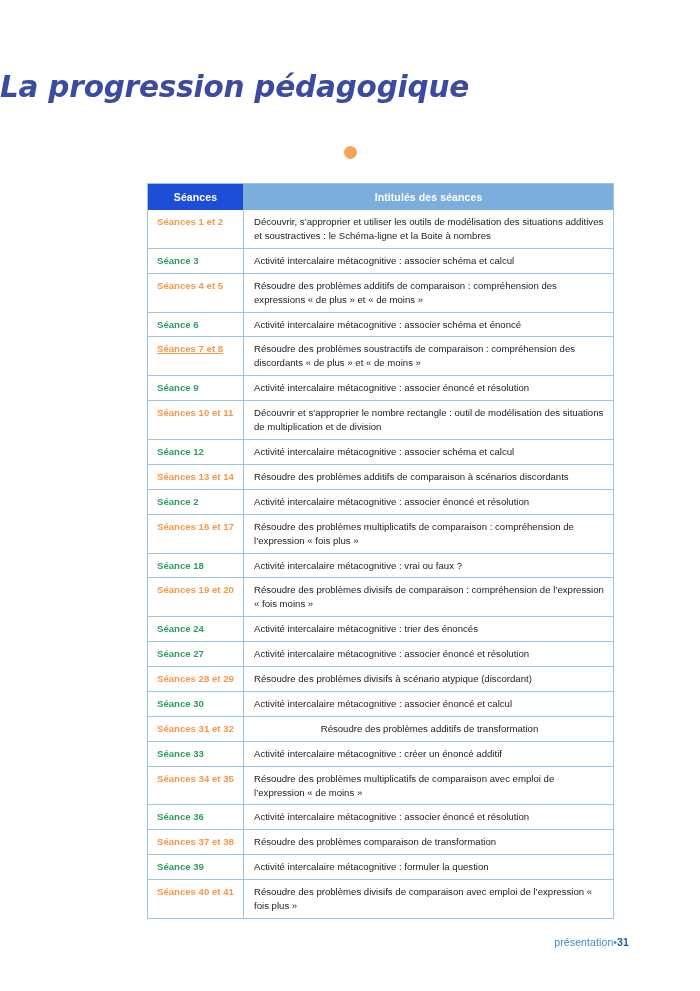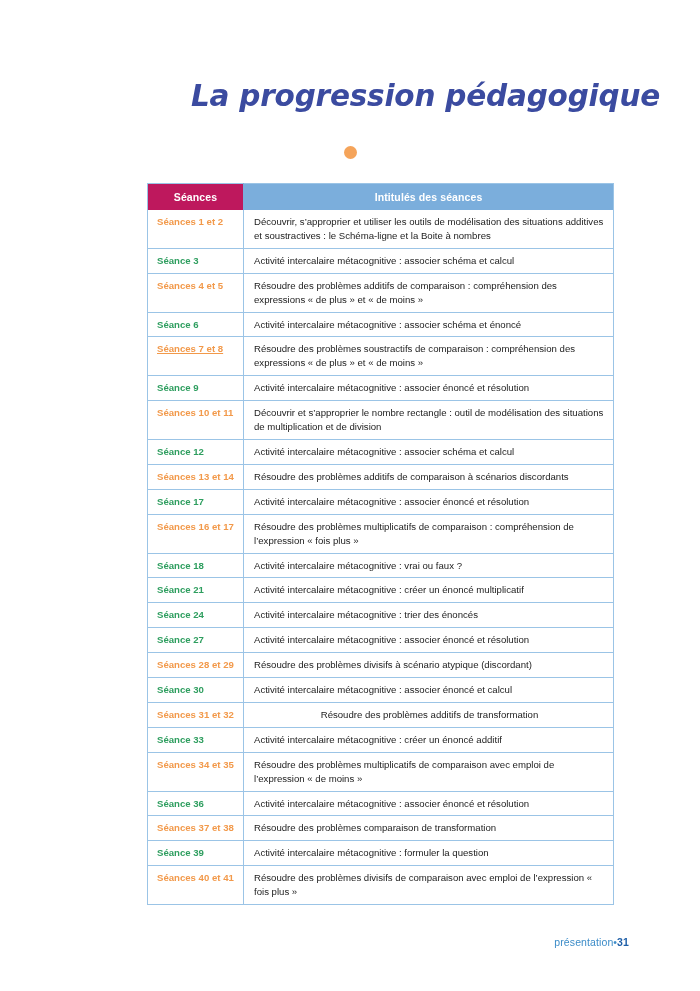--- a/index.html
+++ b/index.html
@@ -19,24 +19,24 @@
   .page {
     position: relative;
     width: 700px;
     height: 991px;
     box-sizing: border-box;
   }
 
   
   .title-block {
     position: absolute;
-    top: 80px;
+    top: 71px;
     left: 0;
     width: 660px;
-    text-align: right;
+    text-align: left;
   }
   .page-title {
     font-family: "DejaVu Sans", sans-serif;
     font-style: italic;
     font-weight: bold;
     font-size: 29.5px;
     letter-spacing: -0.2px;
     color: #3B4BA0;
     margin: 0;
     line-height: 1.15;
@@ -148,21 +148,21 @@
   </div>
 
   <div class="table-wrap">
     <table class="progression" style="border-color: rgb(155, 196, 230);">
       <colgroup>
         <col class="c-seances">
         <col class="c-intitules">
       </colgroup>
       <thead>
         <tr>
-          <th class="th-seances" style="background: #be185d;">Séances</th>
+          <th class="th-seances" style="background: #1d4ed8;">Séances</th>
           <th class="th-intitules" style="background: rgb(123, 174, 220);">Intitulés des séances</th>
         </tr>
       </thead>
       <tbody id="progression-body">
           <tr>
             <td class="cell-label label-orange" style="border-color: rgb(155, 196, 230); color: rgb(242, 153, 74);">Séances 1 et 2</td>
             <td class="cell-text" style="border-color: rgb(155, 196, 230);">Découvrir, s’approprier et utiliser les outils de modélisation des situations additives et soustractives : le Schéma-ligne et la Boite à nombres</td>
           </tr>
           <tr>
             <td class="cell-label label-green" style="border-color: rgb(155, 196, 230); color: rgb(46, 158, 95);">Séance 3</td>
@@ -171,53 +171,53 @@
           <tr>
             <td class="cell-label label-orange" style="border-color: rgb(155, 196, 230); color: rgb(242, 153, 74);">Séances 4 et 5</td>
             <td class="cell-text" style="border-color: rgb(155, 196, 230);">Résoudre des problèmes additifs de comparaison : compréhension des expressions « de plus » et « de moins »</td>
           </tr>
           <tr>
             <td class="cell-label label-green" style="border-color: rgb(155, 196, 230); color: rgb(46, 158, 95);">Séance 6</td>
             <td class="cell-text" style="border-color: rgb(155, 196, 230);">Activité intercalaire métacognitive : associer schéma et énoncé</td>
           </tr>
           <tr>
             <td class="cell-label label-orange" style="border-color: rgb(155, 196, 230); color: rgb(242, 153, 74); text-decoration: underline;">Séances 7 et 8</td>
-            <td class="cell-text" style="border-color: rgb(155, 196, 230);">Résoudre des problèmes soustractifs de comparaison : compréhension des expressions « de plus » et « de moins »</td>
+            <td class="cell-text" style="border-color: rgb(155, 196, 230);">Résoudre des problèmes soustractifs de comparaison : compréhension des discordants « de plus » et « de moins »</td>
           </tr>
           <tr>
             <td class="cell-label label-green" style="border-color: rgb(155, 196, 230); color: rgb(46, 158, 95);">Séance 9</td>
             <td class="cell-text" style="border-color: rgb(155, 196, 230);">Activité intercalaire métacognitive : associer énoncé et résolution</td>
           </tr>
           <tr>
             <td class="cell-label label-orange" style="border-color: rgb(155, 196, 230); color: rgb(242, 153, 74);">Séances 10 et 11</td>
             <td class="cell-text" style="border-color: rgb(155, 196, 230);">Découvrir et s’approprier le nombre rectangle : outil de modélisation des situations de multiplication et de division</td>
           </tr>
           <tr>
             <td class="cell-label label-green" style="border-color: rgb(155, 196, 230); color: rgb(46, 158, 95); margin-top: 20px;">Séance 12</td>
             <td class="cell-text" style="border-color: rgb(155, 196, 230);">Activité intercalaire métacognitive : associer schéma et calcul</td>
           </tr>
           <tr>
             <td class="cell-label label-orange" style="border-color: rgb(155, 196, 230); color: rgb(242, 153, 74);">Séances 13 et 14</td>
             <td class="cell-text" style="border-color: rgb(155, 196, 230);">Résoudre des problèmes additifs de comparaison à scénarios discordants</td>
           </tr>
           <tr>
-            <td class="cell-label label-green" style="border-color: rgb(155, 196, 230); color: rgb(46, 158, 95);">Séance 17</td>
+            <td class="cell-label label-green" style="border-color: rgb(155, 196, 230); color: rgb(46, 158, 95);">Séance 2</td>
             <td class="cell-text" style="border-color: rgb(155, 196, 230);">Activité intercalaire métacognitive : associer énoncé et résolution</td>
           </tr>
           <tr>
             <td class="cell-label label-orange" style="border-color: rgb(155, 196, 230); color: rgb(242, 153, 74);">Séances 16 et 17</td>
             <td class="cell-text" style="border-color: rgb(155, 196, 230);">Résoudre des problèmes multiplicatifs de comparaison : compréhension de l’expression « fois plus »</td>
           </tr>
           <tr>
             <td class="cell-label label-green" style="border-color: rgb(155, 196, 230); color: rgb(46, 158, 95);">Séance 18</td>
             <td class="cell-text" style="border-color: rgb(155, 196, 230);">Activité intercalaire métacognitive : vrai ou faux ?</td>
           </tr>
           <tr>
-            <td class="cell-label label-green" style="border-color: rgb(155, 196, 230); color: rgb(46, 158, 95);">Séance 21</td>
-            <td class="cell-text" style="border-color: rgb(155, 196, 230);">Activité intercalaire métacognitive : créer un énoncé multiplicatif</td>
+            <td class="cell-label label-orange" style="border-color: rgb(155, 196, 230); color: rgb(242, 153, 74);">Séances 19 et 20</td>
+            <td class="cell-text" style="border-color: rgb(155, 196, 230);">Résoudre des problèmes divisifs de comparaison : compréhension de l’expression « fois moins »</td>
           </tr>
           <tr>
             <td class="cell-label label-green" style="border-color: rgb(155, 196, 230); color: rgb(46, 158, 95);">Séance 24</td>
             <td class="cell-text" style="border-color: rgb(155, 196, 230);">Activité intercalaire métacognitive : trier des énoncés</td>
           </tr>
           <tr>
             <td class="cell-label label-green" style="border-color: rgb(155, 196, 230); color: rgb(46, 158, 95);">Séance 27</td>
             <td class="cell-text" style="border-color: rgb(155, 196, 230);">Activité intercalaire métacognitive : associer énoncé et résolution</td>
           </tr>
           <tr>

